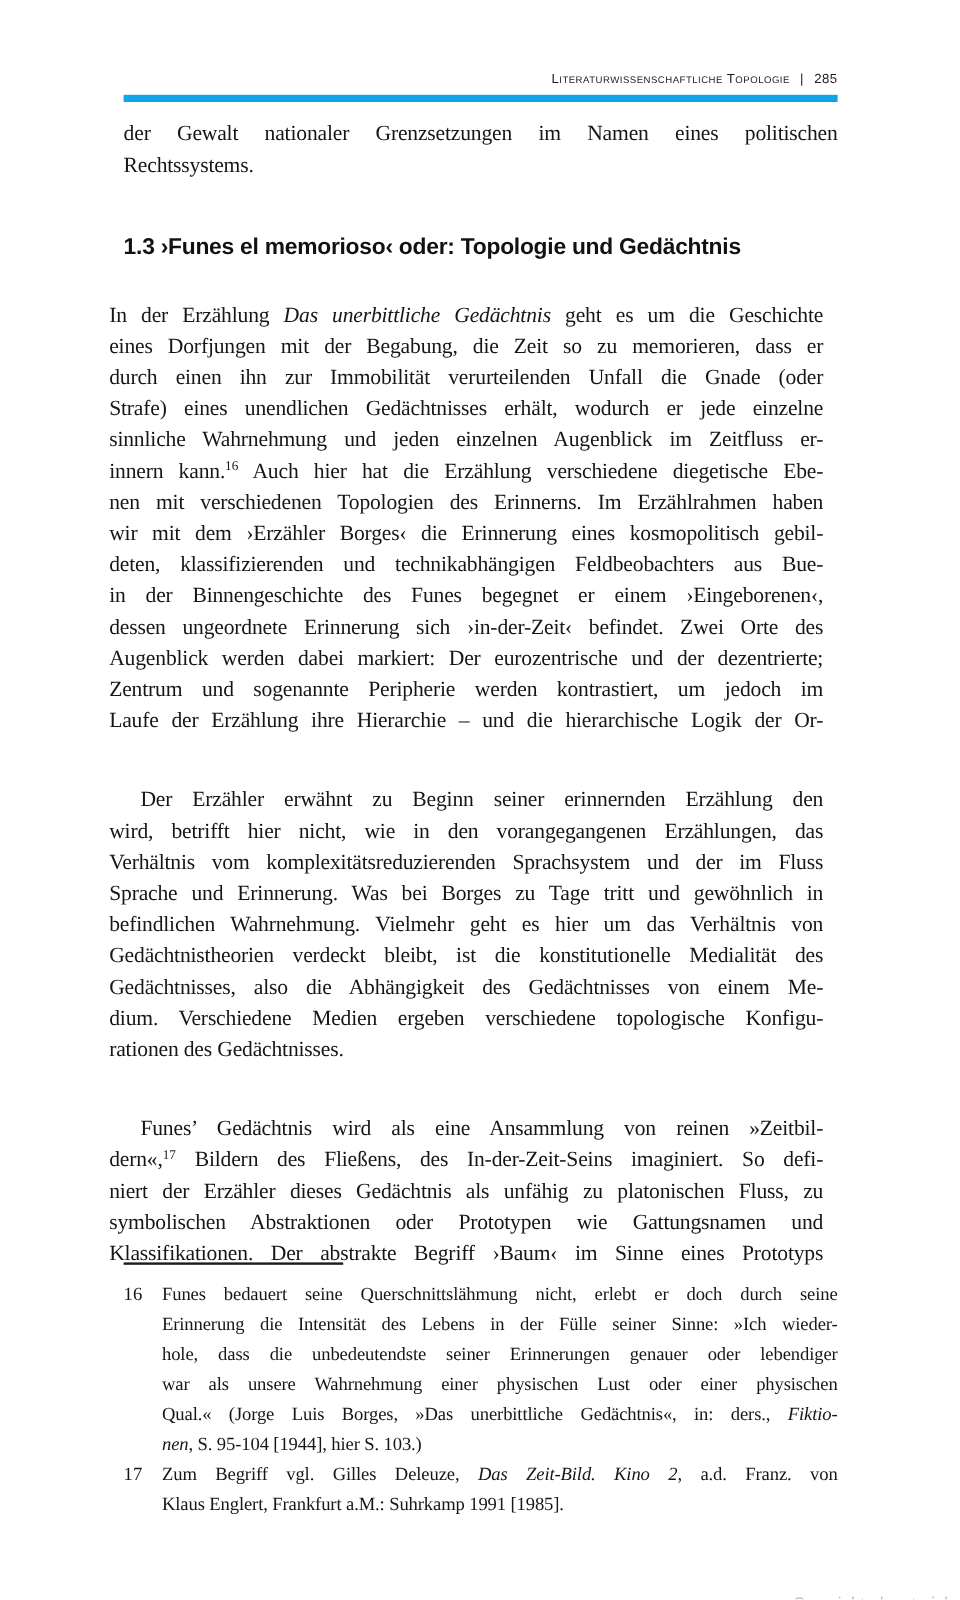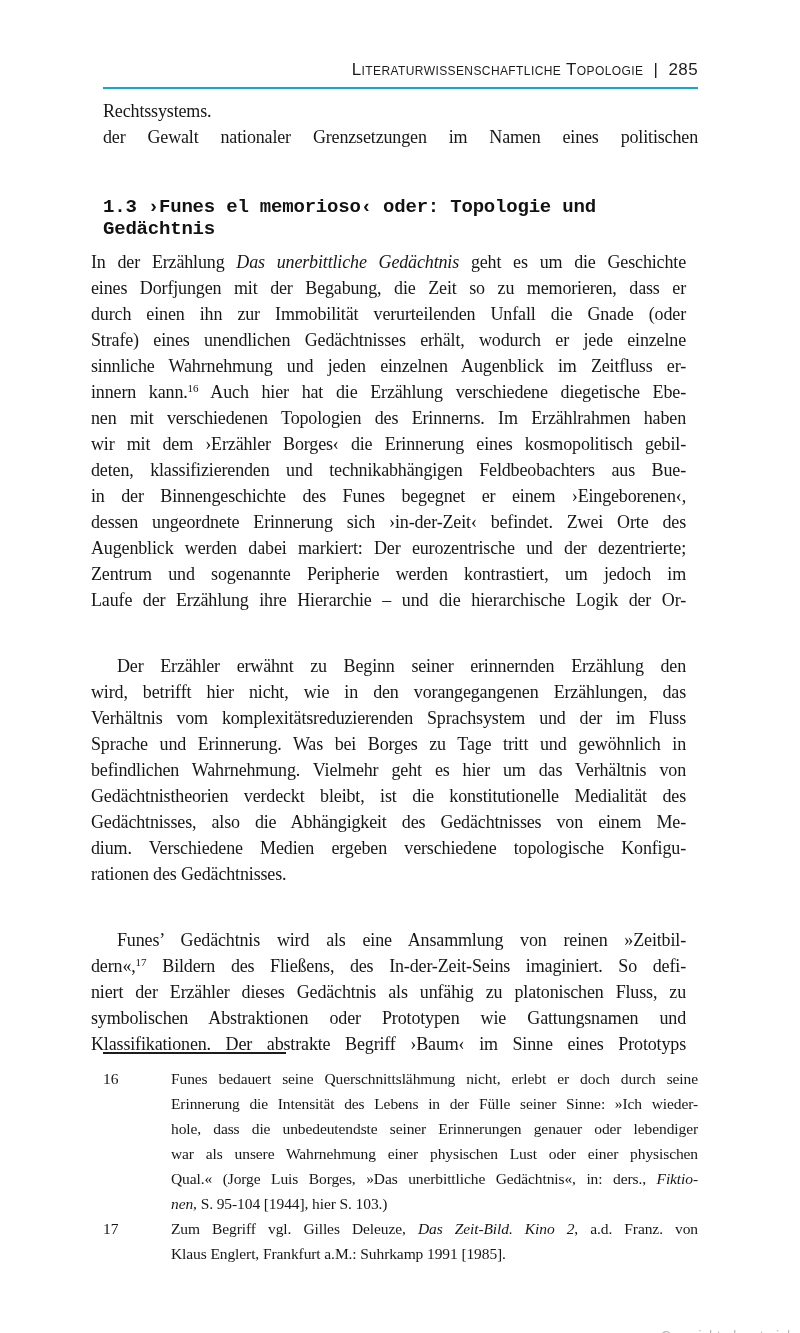--- a/index.html
+++ b/index.html
@@ -14,40 +14,40 @@
   }
 
   
   .running-header {
     position: absolute;
     left: 103px;
     top: 60px;
     width: 595px;
     text-align: right;
     font-family: "Liberation Sans", sans-serif;
-    font-size: 17px;
+    font-size: 11px;
     letter-spacing: 0.4px;
     color: #1c1c1c;
     padding-bottom: 7px;
-    border-bottom: 2px solid #0ea5e9;
+    border-bottom: 6px solid #0ea5e9;
   }
   .running-header .sc { font-variant: small-caps; }
   .running-header .divider { padding: 0 5px; }
 
   
   .intro-block { position: absolute; left: 103px; top: 98px; width: 595px; }
 
   
   .section-heading {
     position: absolute;
     left: 103px;
     top: 196px;
     width: 595px;
     margin: 0;
-    font-family: Liberation Mono, monospace;
+    font-family: Liberation Sans, sans-serif;
     font-weight: bold;
     font-size: 19px;
     letter-spacing: -0.2px;
     color: #111;
   }
 
   
   .body-block { position: absolute; left: 91px; top: 249px; width: 595px; }
 
   .para { margin: 0; }
@@ -79,21 +79,20 @@
     position: absolute;
     left: 0;
     top: 0;
     font-size: 15.5px;
     line-height: 25px;
   }
   .footnote .line {
     font-size: 15.5px;
     line-height: 25px;
     letter-spacing: -0.1px;
-    margin-left: 36px;
   }
   .footnote .line:first-child { text-indent: 0; }
 
   
   .watermark {
     position: absolute;
     right: 10px;
     top: 1328px;
     font-family: "Liberation Sans", sans-serif;
     font-size: 14px;
@@ -106,22 +105,22 @@
 <div class="page">
 
   <header class="running-header">
     <span class="sc">Literaturwissenschaftliche Topologie</span>
     <span class="divider">|</span>
     <span>285</span>
   </header>
 
   <section class="intro-block">
       <div class="para">
+        <div class="line jl"><span>der Gewalt nationaler Grenzsetzungen im Namen eines politischen</span></div>
         <div class="line"><span>Rechtssystems.</span></div>
-        <div class="line jl"><span>der Gewalt nationaler Grenzsetzungen im Namen eines politischen</span></div>
       </div>
     </section>
 
   <h2 class="section-heading">1.3 ›Funes el memorioso‹ oder: Topologie und Gedächtnis</h2>
 
   <section class="body-block">
       <div class="para">
         <div class="line jl"><span>In der Erzählung </span><span class="it">Das unerbittliche Gedächtnis</span><span> geht es um die Geschichte</span></div>
         <div class="line jl"><span>eines Dorfjungen mit der Begabung, die Zeit so zu memorieren, dass er</span></div>
         <div class="line jl"><span>durch einen ihn zur Immobilität verurteilenden Unfall die Gnade (oder</span></div>

